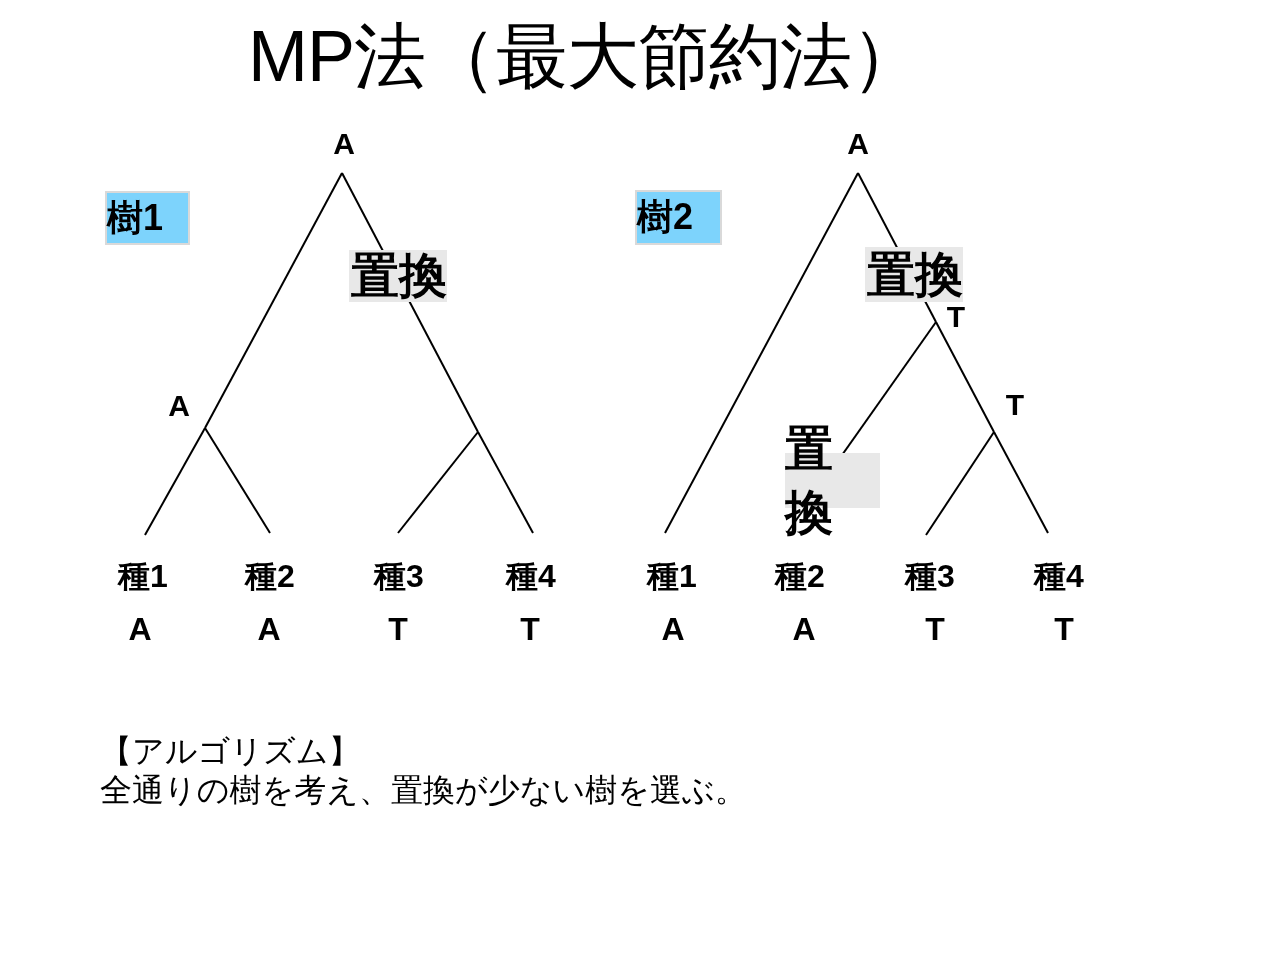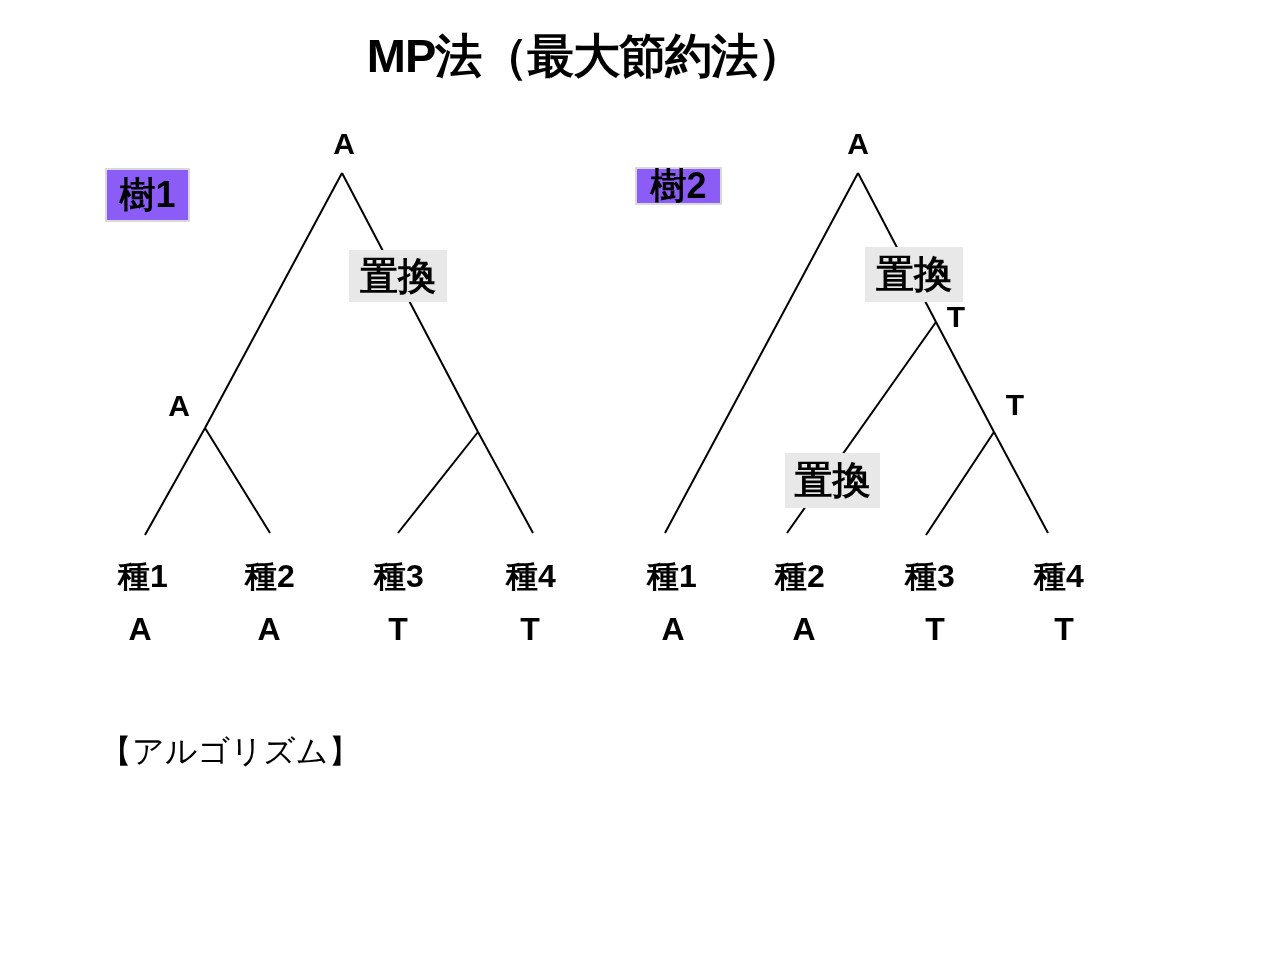--- a/index.html
+++ b/index.html
@@ -13,57 +13,57 @@
     width: 1266px;
     height: 972px;
     background: #ffffff;
     overflow: hidden;
   }
   .page-title {
     position: absolute;
     top: 10px;
     left: 585px;
     transform: translateX(-50%);
-    font-size: 47px;
-    font-weight: bold;
+    font-size: 72px;
+    font-weight: normal;
     line-height: 92px;
     white-space: nowrap;
     letter-spacing: -1px;
     text-align: right;
   }
   .tree-svg {
     position: absolute;
     top: 0; left: 0;
     width: 1266px;
     height: 972px;
     z-index: 1;
   }
   .tree-svg line {
     stroke: #000000;
     stroke-width: 2;
   }
   .tree-name-box {
     position: absolute;
     z-index: 2;
-    background: #8b5cf6;
+    background: #7dd3fc;
     border: 2px solid #d9d9d9;
     display: flex;
     align-items: center;
-    justify-content: center;
     font-size: 36px;
     font-weight: bold;
+    margin-top: 23px;
   }
   .sub-box {
     position: absolute;
     z-index: 2;
     background: #e8e8e8;
     display: flex;
     align-items: center;
-    justify-content: center;
-    font-size: 38px;
+    justify-content: flex-end;
+    font-size: 48px;
     font-weight: bold;
   }
   .node-letter {
     position: absolute;
     z-index: 2;
     transform: translateX(-50%);
     font-size: 30px;
     font-weight: bold;
     line-height: 32px;
     white-space: nowrap;
@@ -128,21 +128,21 @@
   <div class="leaf-label" style="left:143px; top:559px;">種1</div>
   <div class="leaf-label" style="left:270px; top:559px;">種2</div>
   <div class="leaf-label" style="left:399px; top:559px;">種3</div>
   <div class="leaf-label" style="left:531px; top:559px;">種4</div>
 
   <div class="leaf-label" style="left:140px; top:612px;">A</div>
   <div class="leaf-label" style="left:269px; top:612px;">A</div>
   <div class="leaf-label" style="left:398px; top:612px;">T</div>
   <div class="leaf-label" style="left:530px; top:612px;">T</div>
 
-  <div class="tree-name-box" style="left:635px; top:167px; width:87px; height:38px;">
+  <div class="tree-name-box" style="left:635px; top:167px; width:87px; height:55px;">
     <span>樹2</span>
   </div>
 
   <div class="node-letter" style="left:858px; top:128px;">A</div>
 
   <div class="sub-box" style="left:865px; top:247px; width:98px; height:55px;">
     <span>置換</span>
   </div>
 
   <div class="node-letter" style="left:956px; top:301px;">T</div>
@@ -158,15 +158,16 @@
   <div class="leaf-label" style="left:930px; top:559px;">種3</div>
   <div class="leaf-label" style="left:1059px; top:559px;">種4</div>
 
   <div class="leaf-label" style="left:673px; top:612px;">A</div>
   <div class="leaf-label" style="left:804px; top:612px;">A</div>
   <div class="leaf-label" style="left:935px; top:612px;">T</div>
   <div class="leaf-label" style="left:1064px; top:612px;">T</div>
 
   <div class="algorithm-note">
     <div>【アルゴリズム】</div>
+    <div>全通りの樹を考え、置換が少ない樹を選ぶ。</div>
   </div>
 
 </div>
 
 </body></html>

